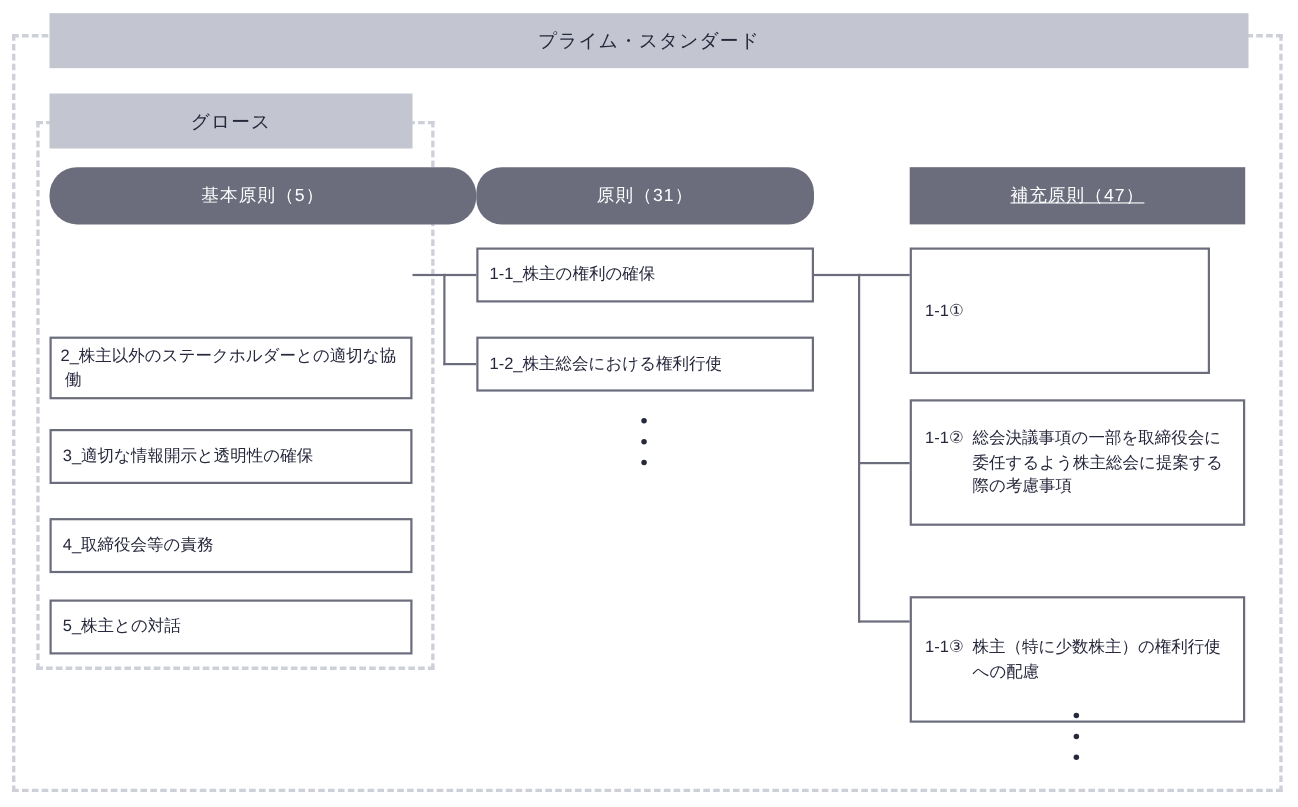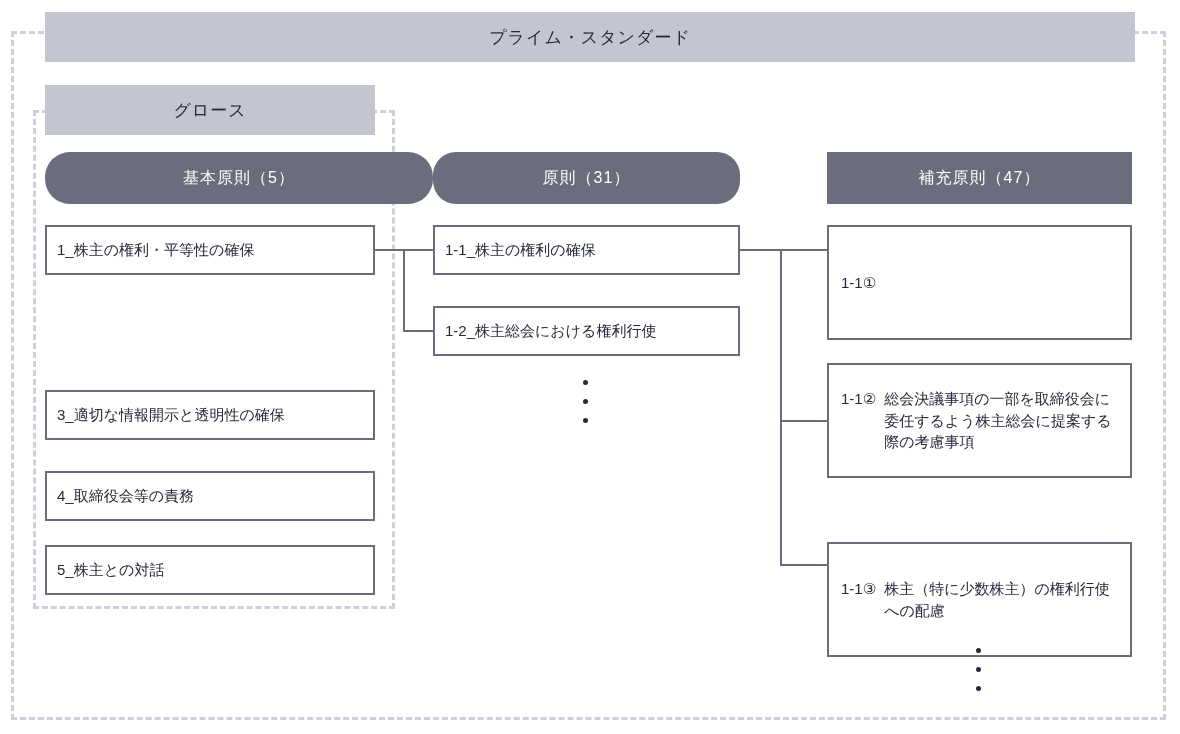--- a/index.html
+++ b/index.html
@@ -69,21 +69,21 @@
     display: flex;
     align-items: center;
     justify-content: center;
     font-size: 16px;
     letter-spacing: 1px;
     height: 52px;
     box-sizing: border-box;
   }
   #header-col1 { left: 45px;  top: 152px; width: 388px; border-radius: 25px; }
   #header-col2 { left: 433px; top: 152px; width: 307px; border-radius: 23px; }
-  #header-col3 { left: 827px; top: 152px; width: 305px; }
+  #header-col3 { left: 827px; top: 152px; width: 305px; text-decoration: underline; }
 
   
   .box {
     position: absolute;
     background: #ffffff;
     border: 2px solid #6b6c7c;
     box-sizing: border-box;
     color: #26283c;
     font-size: 15px;
     display: flex;
@@ -157,22 +157,22 @@
   <div class="col-header" id="header-col1">
     <span>基本原則（5）</span>
   </div>
   <div class="col-header" id="header-col2">
     <span>原則（31）</span>
   </div>
   <div class="col-header" id="header-col3">
     <span>補充原則（47）</span>
   </div>
 
-  <div class="box" style="left:45px; top:225px; width:330px; height:50px;">
-    <span class="txt">1_株主の権利・平等性の確保</span>
+  <div class="box indent" style="left:45px; top:306px; width:330px; height:57px;">
+    <span class="txt">2_株主以外のステークホルダーとの適切な協働</span>
   </div>
   <div class="box" style="left:45px; top:390px; width:330px; height:50px;">
     <span class="txt">3_適切な情報開示と透明性の確保</span>
   </div>
   <div class="box" style="left:45px; top:471px; width:330px; height:50px;">
     <span class="txt">4_取締役会等の責務</span>
   </div>
   <div class="box" style="left:45px; top:545px; width:330px; height:50px;">
     <span class="txt">5_株主との対話</span>
   </div>
@@ -182,21 +182,21 @@
   </div>
   <div class="box" style="left:433px; top:306px; width:307px; height:50px;">
     <span class="txt">1-2_株主総会における権利行使</span>
   </div>
   <div class="vdots" style="left:583px; top:380px;">
     <i></i>
     <i></i>
     <i></i>
   </div>
 
-  <div class="box numbered" style="left:827px; top:225px; width:305px; height:115px;">
+  <div class="box numbered" style="left:827px; top:225px; width:273px; height:115px;">
     <span class="txt">
       <span class="num">1-1①</span>
     </span>
   </div>
   <div class="box numbered" style="left:827px; top:363px; width:305px; height:115px;">
     <span class="txt">
       <span class="num">1-1②</span>
       <span class="body">総会決議事項の一部を取締役会に委任するよう株主総会に提案する際の考慮事項</span>
     </span>
   </div>

